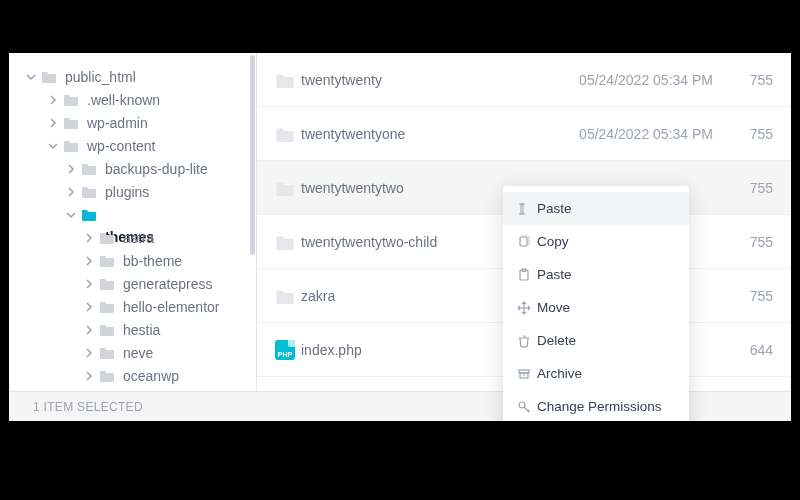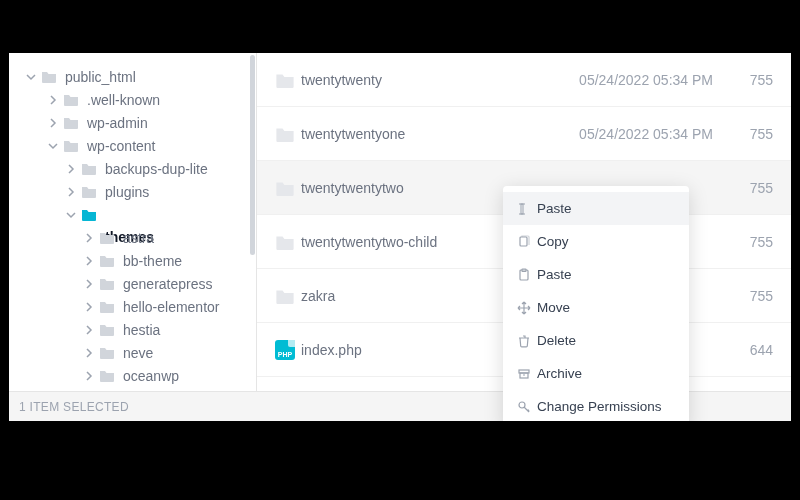--- a/index.html
+++ b/index.html
@@ -21,21 +21,21 @@
 .filelist { flex: 1; overflow-y: auto; font-size: 14px; color: #6b7280; }
 .file-row { height: 54px; display: flex; align-items: center; border-bottom: 1px solid #f0f0f0; padding-left: 18px; padding-right: 18px; }
 .file-row.sel { background: #f5f5f5; }
 .file-row .icon-cell { width: 26px; display: flex; }
 .file-row .name-cell { flex: 1; }
 .file-row .date-cell { width: 170px; text-align: right; color: #9ca3af; }
 .file-row .perm-cell { width: 60px; text-align: right; color: #9ca3af; padding-left: 19px; }
 .php-badge { width: 20px; height: 20px; background: #00bcd4; border-radius: 3px; color: #fff; font-size: 7px; font-weight: 700; display: flex; align-items: flex-end; justify-content: center; padding-bottom: 2px; position: relative; }
 .php-fold { position: absolute; top: 0; right: 0; width: 7px; height: 7px; background: #b2ebf2; border-bottom-left-radius: 2px; }
 
-.statusbar { height: 30px; background: #f5f5f5; border-top: 1px solid #e5e5e5; display: flex; align-items: center; padding-left: 10px; font-size: 12px; color: #9ca3af; letter-spacing: 0.3px; position: absolute; bottom: 0; left: 0; right: 0; width: 248px; z-index: 5; }
+.statusbar { height: 30px; background: #f5f5f5; border-top: 1px solid #e5e5e5; display: flex; align-items: center; padding-left: 24px; font-size: 12px; color: #9ca3af; letter-spacing: 0.3px; position: absolute; bottom: 0; left: 0; right: 0; width: 248px; z-index: 5; }
 .statusbar-full { position: absolute; bottom: 0; left: 0; right: 0; height: 30px; background: #f5f5f5; border-top: 1px solid #e5e5e5; }
 
 .ctxmenu { position: absolute; top: 133px; left: 494px; width: 186px; background: #fff; border-radius: 4px; box-shadow: 0 4px 20px rgba(0,0,0,0.15); padding: 6px 0; z-index: 20; }
 .ctx-item { height: 33px; display: flex; align-items: center; padding: 0 14px; font-size: 13.5px; color: #374151; cursor: pointer; }
 .ctx-item.hl { background: #f3f4f6; }
 .ctx-item .ctx-icon { width: 20px; color: #9ca3af; display: inline-flex; }
 .ctx-item .ctx-label { }
 
 svg { display: block; }
 </style>

